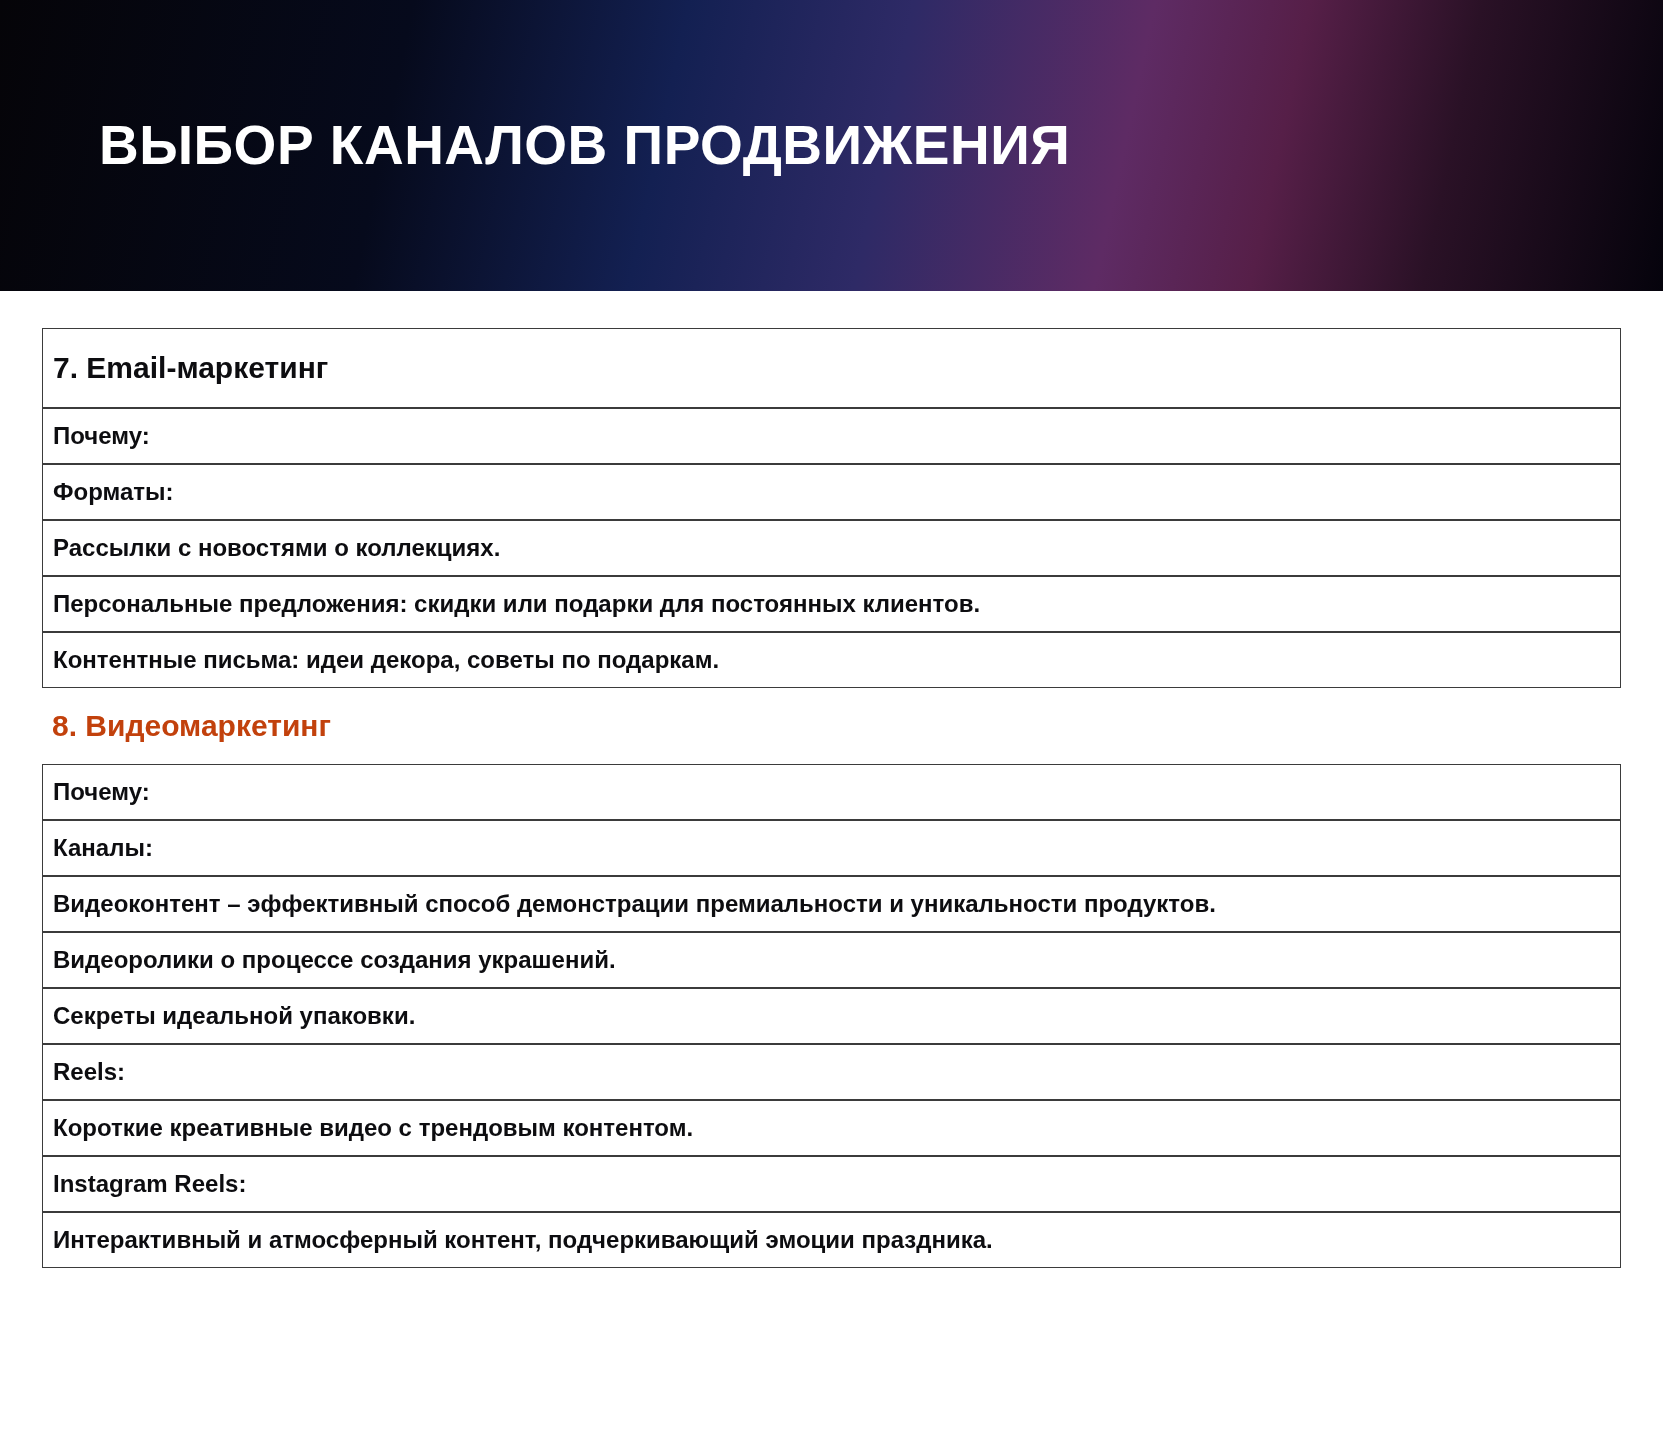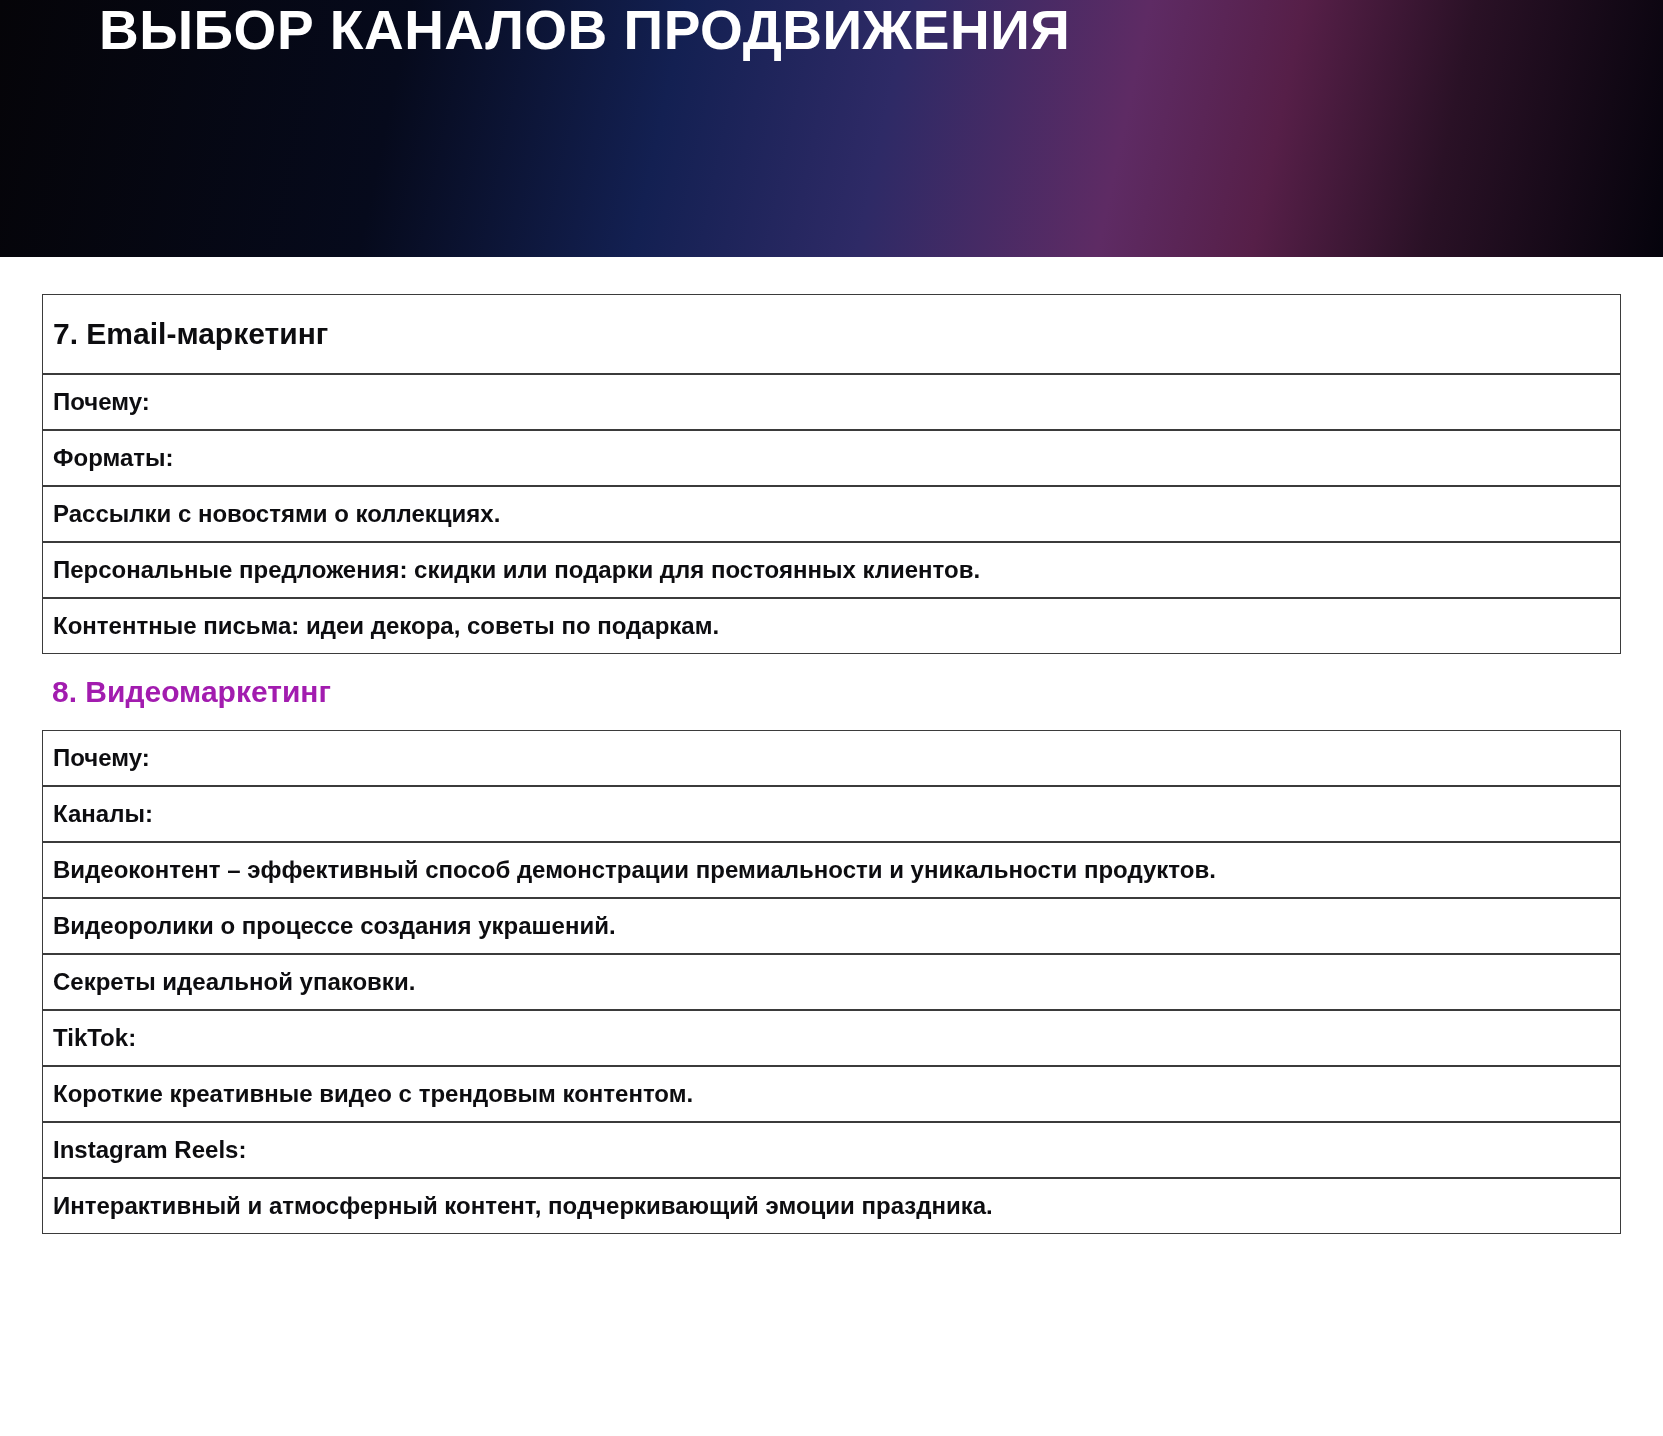--- a/index.html
+++ b/index.html
@@ -8,31 +8,32 @@
     background: #ffffff;
     width: 1663px;
     height: 1436px;
     overflow: hidden;
     font-family: "Liberation Sans", "DejaVu Sans", sans-serif;
   }
 
   
   .header {
     width: 1663px;
-    height: 257px;
+    height: 291px;
     background: linear-gradient(102deg,
       #050408 0%,
       #060a1c 24%,
       #132052 40%,
       #2e2a66 53%,
       #5e2b64 67%,
       #561f48 76%,
       #2a1126 86%,
       #05030c 100%);
     display: flex;
+    align-items: center;
   }
   .header h1 {
     margin: 0 0 0 99px;
     font-size: 55px;
     line-height: 1.1;
     font-weight: 700;
     color: #ffffff;
     letter-spacing: 0.5px;
     white-space: nowrap;
   }
@@ -65,21 +66,21 @@
   }
 
   .section-heading {
     box-sizing: border-box;
     height: 76px;
     display: flex;
     align-items: center;
     padding: 0 10px;
     font-size: 30px;
     font-weight: 700;
-    color: #a21caf;
+    color: #c2410c;
     white-space: nowrap;
   }
 </style>
 </head>
 <body>
 
 <div class="header">
   <h1>ВЫБОР КАНАЛОВ ПРОДВИЖЕНИЯ</h1>
 </div>
 
@@ -95,19 +96,19 @@
   </div>
 
   <div class="section-heading">8. Видеомаркетинг</div>
 
   <div class="tbl">
     <div class="t-row">Почему:</div>
     <div class="t-row">Каналы:</div>
     <div class="t-row">Видеоконтент – эффективный способ демонстрации премиальности и уникальности продуктов.</div>
     <div class="t-row">Видеоролики о процессе создания украшений.</div>
     <div class="t-row">Секреты идеальной упаковки.</div>
-    <div class="t-row">TikTok:</div>
+    <div class="t-row">Reels:</div>
     <div class="t-row">Короткие креативные видео с трендовым контентом.</div>
     <div class="t-row">Instagram Reels:</div>
     <div class="t-row">Интерактивный и атмосферный контент, подчеркивающий эмоции праздника.</div>
   </div>
 
 </div>
 
 </body></html>

